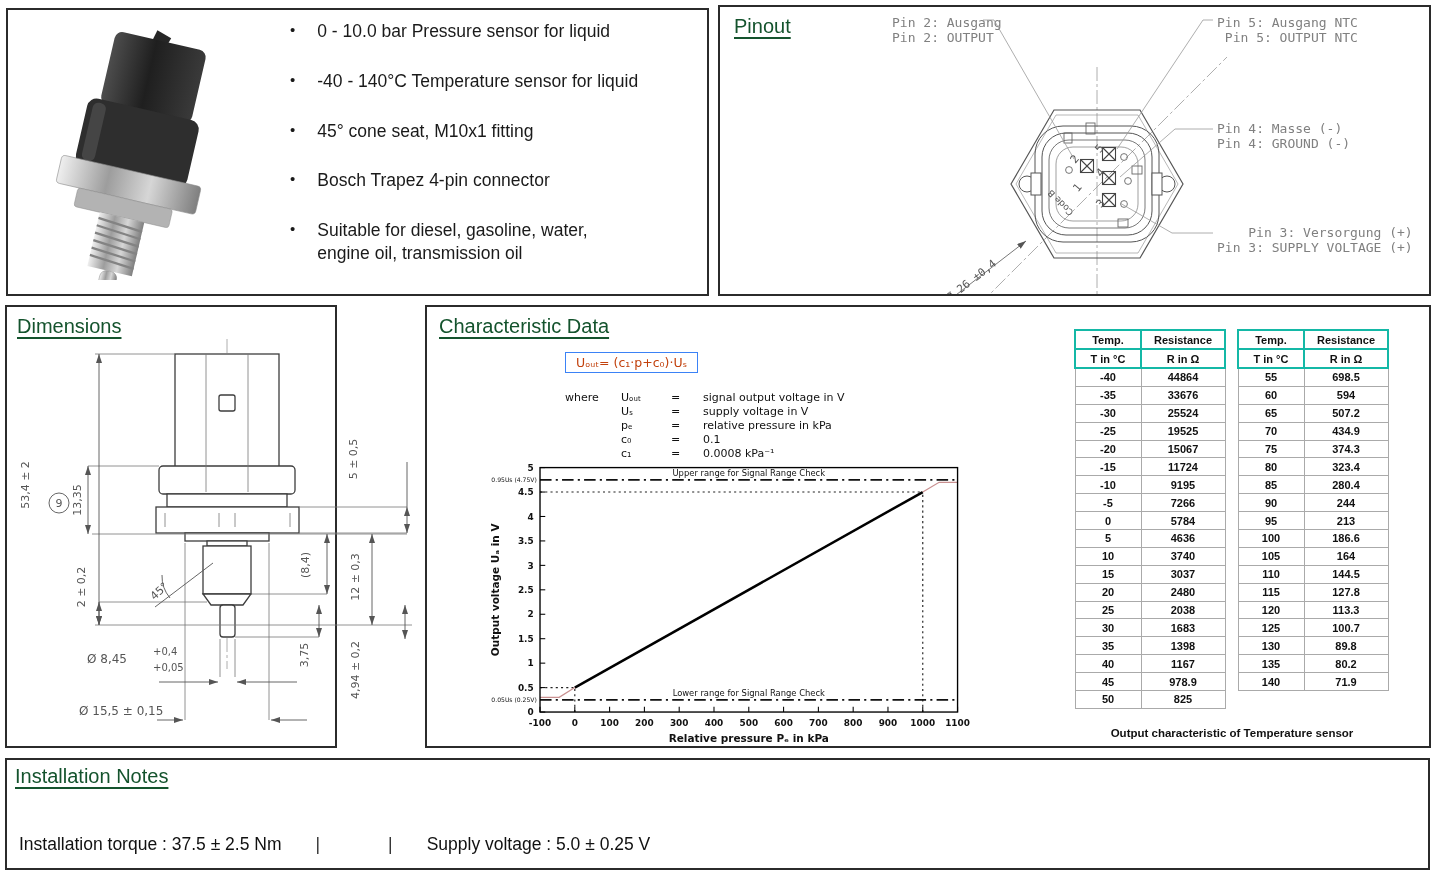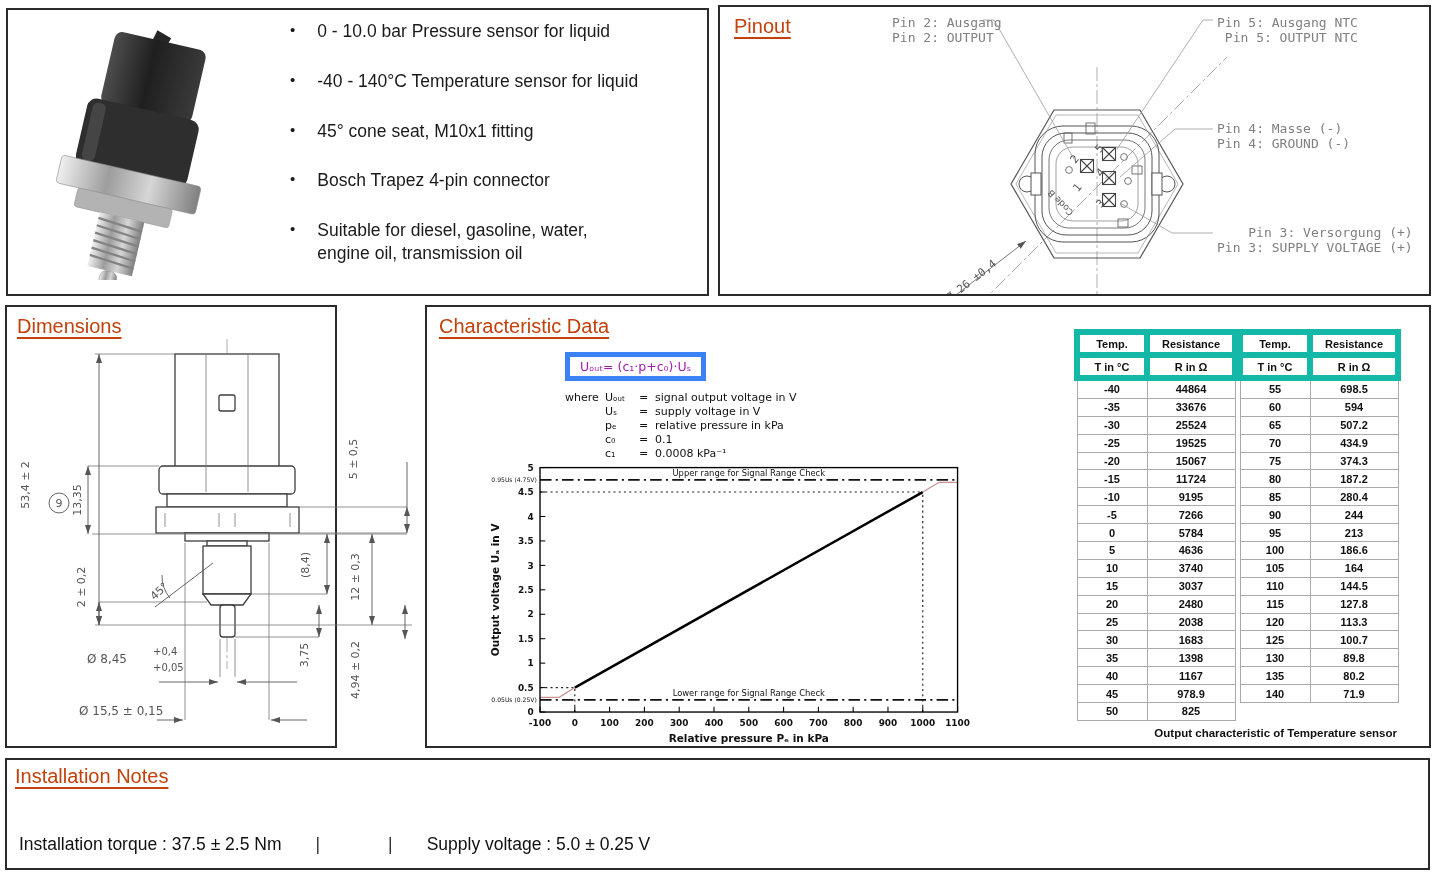--- a/index.html
+++ b/index.html
@@ -1,52 +1,52 @@
 <!DOCTYPE html>
 <html><head>
 <meta charset="utf-8">
 <style>
   html,body{margin:0;padding:0;background:#fff;width:1435px;height:874px;overflow:hidden;
             font-family:"Liberation Sans",sans-serif;color:#1a1a1a;position:relative;}
   .box{position:absolute;border:2px solid #2b2b2b;background:#fff;box-sizing:border-box;}
-  .sec-title{font-size:20px;color:#c2410c;text-decoration:underline;text-underline-offset:4px;
+  .sec-title{font-size:20px;color:#14532d;text-decoration:underline;text-underline-offset:4px;
              font-family:"Liberation Sans",sans-serif;}
   
   #features-box{left:6px;top:8px;width:703px;height:288px;}
   #feature-list{position:absolute;left:282px;top:10px;width:410px;margin:0;padding:0;list-style:none;}
   #feature-list li{font-size:17.5px;margin:0 0 27px 0;display:flex;white-space:pre-line;line-height:1.3;}
   #feature-list li .bullet{margin:0 22px 0 0;font-size:15px;}
   #photo{position:absolute;left:26px;top:18px;}
   
   #pinout-box{left:718px;top:5px;width:713px;height:291px;}
   #pinout-title{position:absolute;left:14px;top:8px;}
   .pin-label{position:absolute;font-family:"DejaVu Sans Mono",monospace;font-size:13px;
              line-height:15px;color:#808080;white-space:nowrap;}
   
   #dims-box{left:5px;top:305px;width:332px;height:443px;}
   #dims-title{position:absolute;left:10px;top:8px;}
   
   #char-box{left:425px;top:305px;width:1006px;height:443px;}
   #char-title{position:absolute;left:12px;top:8px;}
-  #formula{position:absolute;left:138px;top:45px;border:5px solid #3b82f6;padding:2px 10px;
-           font-family:"DejaVu Sans",sans-serif;font-size:12.5px;color:#a21caf;}
+  #formula{position:absolute;left:138px;top:45px;border:1px solid #3b82f6;padding:2px 10px;
+           font-family:"DejaVu Sans",sans-serif;font-size:12.5px;color:#c2410c;}
   #where{position:absolute;left:138px;top:84px;font-family:"DejaVu Sans",sans-serif;font-size:11px;color:#111;}
-  .where-row{display:flex;height:14px;line-height:14px;}
+  .where-row{display:flex;height:14px;line-height:14px;gap:16px;}
   .wpre{width:40px;}.wsym{width:34px;}.weq{width:16px;}
   #chart-wrap{position:absolute;left:58px;top:148px;}
   svg text{font-family:"DejaVu Sans",sans-serif;}
   .techtext{font-family:"DejaVu Sans Mono",monospace;fill:#555;}
   
   .rtable{position:absolute;border-collapse:collapse;font-size:11px;font-weight:bold;color:#111;}
-  .rtable th{border:6px solid #14b8a6;width:60px;height:15px;padding:1px 2px;font-size:11px;}
+  .rtable th{border:2px solid #14b8a6;width:60px;height:15px;padding:1px 2px;font-size:11px;}
   .rtable th.rcol{width:78px;}
   .rtable td{border:1px solid #aaa;height:14.9px;padding:1px 2px;text-align:center;}
   #rtable1{left:647px;top:22px;}
   #rtable2{left:810px;top:22px;}
-  #rtable-caption{position:absolute;left:640px;top:420px;width:330px;text-align:right;
+  #rtable-caption{position:absolute;left:640px;top:420px;width:330px;text-align:center;
                   font-size:11.5px;font-weight:bold;color:#111;}
   
   #install-box{left:5px;top:758px;width:1425px;height:112px;}
   #install-title{position:absolute;left:8px;top:5px;}
   #install-line{position:absolute;left:12px;top:74px;display:flex;align-items:baseline;
                 font-size:17.5px;color:#111;}
   #install-line .sep{margin:0 34px;color:#333;}
 </style>
 </head>
 <body>
@@ -496,21 +496,21 @@
         <tr>
           <td>70</td>
           <td>434.9</td>
         </tr>
         <tr>
           <td>75</td>
           <td>374.3</td>
         </tr>
         <tr>
           <td>80</td>
-          <td>187.2</td>
+          <td>323.4</td>
         </tr>
         <tr>
           <td>85</td>
           <td>280.4</td>
         </tr>
         <tr>
           <td>90</td>
           <td>244</td>
         </tr>
         <tr>

